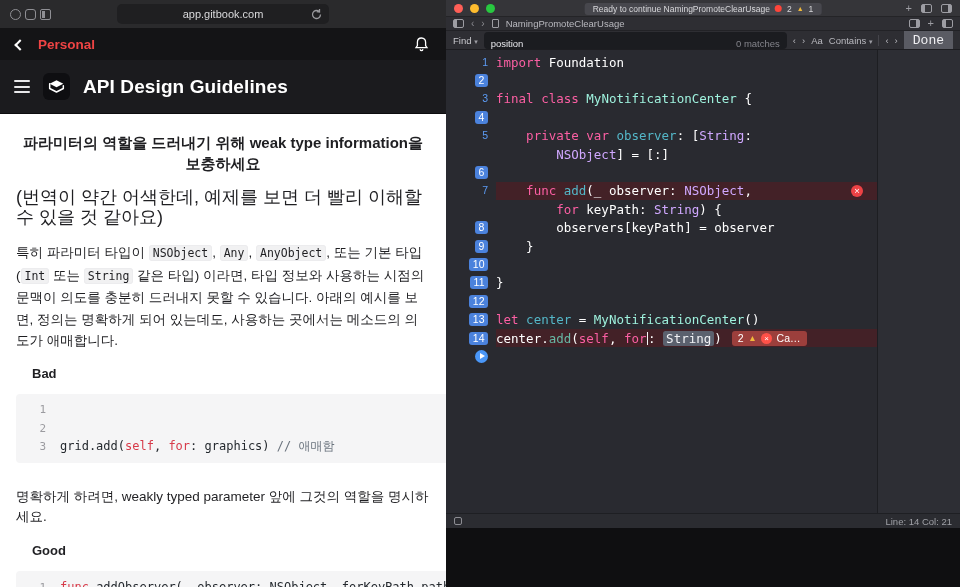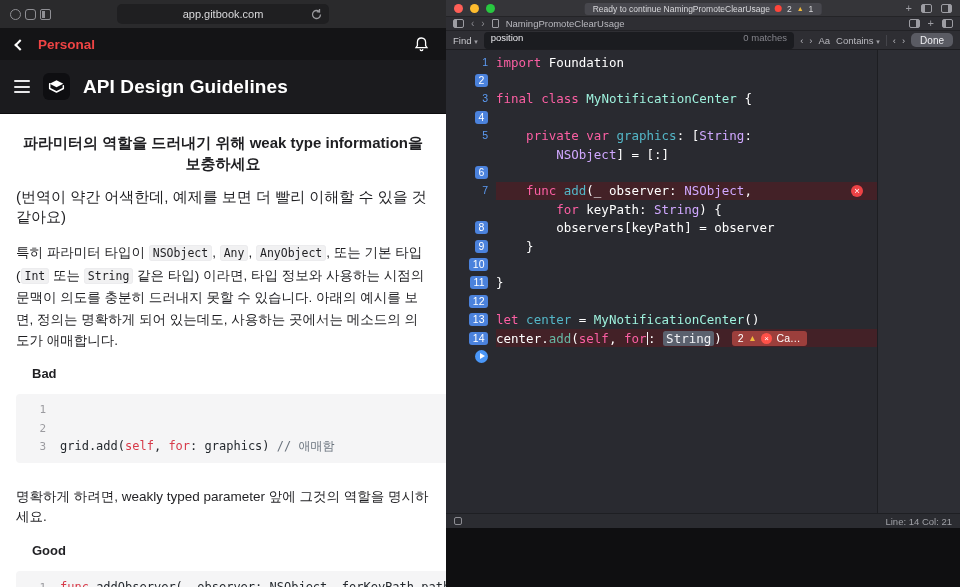--- a/index.html
+++ b/index.html
@@ -26,21 +26,21 @@
   .bell { margin-left:auto; }
 
   .gb-header { height:54px; background:#1b1b1e; display:flex; align-items:center; padding:0 14px; gap:13px; flex:none; border-bottom:1px solid #0c0c0e; }
   .hamburger { width:16px; display:inline-flex; flex-direction:column; gap:3.5px; }
   .hamburger i { display:block; height:2px; background:#e8e8ea; border-radius:1px; }
   .logo { width:27px; height:27px; background:#0e0e11; border-radius:6px; display:flex; align-items:center; justify-content:center; flex:none; }
   .gb-title { color:#fff; font-size:19px; font-weight:700; letter-spacing:.1px; white-space:nowrap; }
 
   .gb-content { flex:1; background:#fff; padding:18px 16px 0 16px; overflow:hidden; color:#1f1f22; }
   .heading { font-size:15px; font-weight:700; line-height:21px; margin-bottom:13px;text-align:center; }
-  .note { font-size:15px; line-height:20px; margin-bottom:15px; }
+  .note { font-size:18px; line-height:20px; margin-bottom:15px; }
   .para { font-size:13.5px; line-height:21.5px; margin-bottom:14px; }
   .gb-content code { font-family:"DejaVu Sans Mono",monospace; font-size:11.5px; background:#f1f1f2; border:1px solid #ececee; padding:0 3px; border-radius:3px; }
   .sect-label { font-size:13px; font-weight:700; margin:14px 16px 13px; }
   .codeblock { background:#f5f5f6; border-radius:4px 0 0 4px; padding:7px 0 7px 12px; margin:0 -16px 24px 0; font-family:"DejaVu Sans Mono",monospace; font-size:12px; color:#24292e; overflow:hidden; }
   .codeblock .crow { display:flex; height:18.5px; align-items:center; white-space:pre; }
   .codeblock .gut { flex:none; width:18px; display:flex; justify-content:flex-end; margin-right:14px; }
   .codeblock .num { color:#9b9ba0; font-size:11px; }
   .codeblock .tok-k { color:#d73a49; }
   .codeblock .tok-p { color:#24292e; }
   .codeblock .tok-c { color:#6a737d; }
@@ -61,25 +61,25 @@
   .panel-ic.left::before { content:''; position:absolute; left:0; top:0; bottom:0; width:3px; background:#9d9da3; }
   .panel-ic.right::before { content:''; position:absolute; right:0; top:0; bottom:0; width:3px; background:#9d9da3; }
 
   .xc-tab { height:14px; flex:none; background:#2e2e33; border-bottom:1px solid #222226; display:flex; align-items:center; padding:0 7px; gap:7px; font-size:9.5px; color:#b9b9bf; }
   .tab-chev { color:#8b8b91; font-size:10px; line-height:1; }
   .doc-ic { width:7px; height:9px; border:1px solid #9d9da3; border-radius:1px; display:inline-block; }
   .xc-tab-right { margin-left:auto; display:flex; align-items:center; gap:8px; color:#9d9da3; }
 
   .xc-find { height:19px; flex:none; background:#2e2e33; border-bottom:1px solid #1d1d21; display:flex; align-items:center; padding:0 7px; gap:6px; font-size:9.5px; color:#c8c8cd; }
   .dd-arrow { font-size:7px; color:#9d9da3; }
-  .find-field { flex:1; height:17px; background:#1b1c20; border-radius:4px; display:flex; align-items:flex-start; padding:0 7px; color:#e8e8ec; min-width:0; }
+  .find-field { flex:1; height:17px; background:#1b1c20; border-radius:4px; display:flex; align-items:flex-end; padding:0 7px; color:#e8e8ec; min-width:0; }
   .find-matches { margin-left:auto; color:#84848b; }
   .fbtn { color:#b9b9bf; }
   .vsep { width:1px; height:11px; background:#45454b; }
-  .done-btn { background:#5a5b63; color:#f0f0f3; border-radius:5px; padding:1.5px 9px; font-size:10px; }
+  .done-btn { background:#5a5b63; color:#f0f0f3; border-radius:0; padding:1.5px 9px; font-size:13px;font-family:Liberation Mono, monospace; }
 
   .xc-main { flex:1; min-height:0; display:flex; }
   .code-pane { flex:1; min-width:0; padding-top:3px; font-family:"DejaVu Sans Mono",monospace; font-size:12.5px; color:#fff; overflow:hidden; }
   .code-pane .crow { height:18.4px; display:flex; align-items:center; position:relative; white-space:pre; }
   .code-pane .gut { flex:none; width:50px; display:flex; justify-content:flex-end; align-items:center; padding-right:8px; }
   .code-pane .num { font-family:"Liberation Sans",sans-serif; font-size:10.5px; line-height:13px; color:#5c9cf5; }
   .code-pane .num.chip { background:#4b82dc; color:#fff; border-radius:3px; padding:0 3.5px; min-width:13px; text-align:center; }
   .code-pane .cbody { flex:1; height:100%; display:flex; align-items:center; min-width:0; }
   .err-row .cbody { background:#432127; }
   .tok-k { color:#fc5fa3; }
@@ -222,21 +222,21 @@
     <span class="fbtn">›</span>
     <span class="done-btn">Done</span>
   </div>
 
   <div class="xc-main">
     <div class="code-pane">
         <div class="crow"><span class="gut"><span class="num">1</span></span><span class="cbody"><span class="tok-k">import</span><span class="tok-p"> Foundation</span></span></div>
         <div class="crow"><span class="gut"><span class="num chip">2</span></span><span class="cbody"></span></div>
         <div class="crow"><span class="gut"><span class="num">3</span></span><span class="cbody"><span class="tok-k">final</span><span class="tok-p"> </span><span class="tok-k">class</span><span class="tok-p"> </span><span class="tok-j">MyNotificationCenter</span><span class="tok-p"> {</span></span></div>
         <div class="crow"><span class="gut"><span class="num chip">4</span></span><span class="cbody"></span></div>
-        <div class="crow"><span class="gut"><span class="num">5</span></span><span class="cbody"><span class="tok-p">    </span><span class="tok-k">private</span><span class="tok-p"> </span><span class="tok-k">var</span><span class="tok-p"> </span><span class="tok-d">graphics</span><span class="tok-p">: [</span><span class="tok-t">String</span><span class="tok-p">:</span></span></div>
+        <div class="crow"><span class="gut"><span class="num">5</span></span><span class="cbody"><span class="tok-p">    </span><span class="tok-k">private</span><span class="tok-p"> </span><span class="tok-k">var</span><span class="tok-p"> </span><span class="tok-d">observer</span><span class="tok-p">: [</span><span class="tok-t">String</span><span class="tok-p">:</span></span></div>
         <div class="crow"><span class="gut"></span><span class="cbody"><span class="tok-p">        </span><span class="tok-t">NSObject</span><span class="tok-p">] = [:]</span></span></div>
         <div class="crow"><span class="gut"><span class="num chip">6</span></span><span class="cbody"></span></div>
         <div class="crow err-row"><span class="gut"><span class="num">7</span></span><span class="cbody"><span class="tok-p">    </span><span class="tok-k">func</span><span class="tok-p"> </span><span class="tok-d">add</span><span class="tok-p">(_ observer: </span><span class="tok-t">NSObject</span><span class="tok-p">,</span></span><span class="err-ic">×</span></div>
         <div class="crow"><span class="gut"></span><span class="cbody"><span class="tok-p">        </span><span class="tok-k">for</span><span class="tok-p"> keyPath: </span><span class="tok-t">String</span><span class="tok-p">) {</span></span></div>
         <div class="crow"><span class="gut"><span class="num chip">8</span></span><span class="cbody"><span class="tok-p">        observers[keyPath] = observer</span></span></div>
         <div class="crow"><span class="gut"><span class="num chip">9</span></span><span class="cbody"><span class="tok-p">    }</span></span></div>
         <div class="crow"><span class="gut"><span class="num chip">10</span></span><span class="cbody"></span></div>
         <div class="crow"><span class="gut"><span class="num chip">11</span></span><span class="cbody"><span class="tok-p">}</span></span></div>
         <div class="crow"><span class="gut"><span class="num chip">12</span></span><span class="cbody"></span></div>
         <div class="crow"><span class="gut"><span class="num chip">13</span></span><span class="cbody"><span class="tok-k">let</span><span class="tok-p"> </span><span class="tok-d">center</span><span class="tok-p"> = </span><span class="tok-j">MyNotificationCenter</span><span class="tok-p">()</span></span></div>

